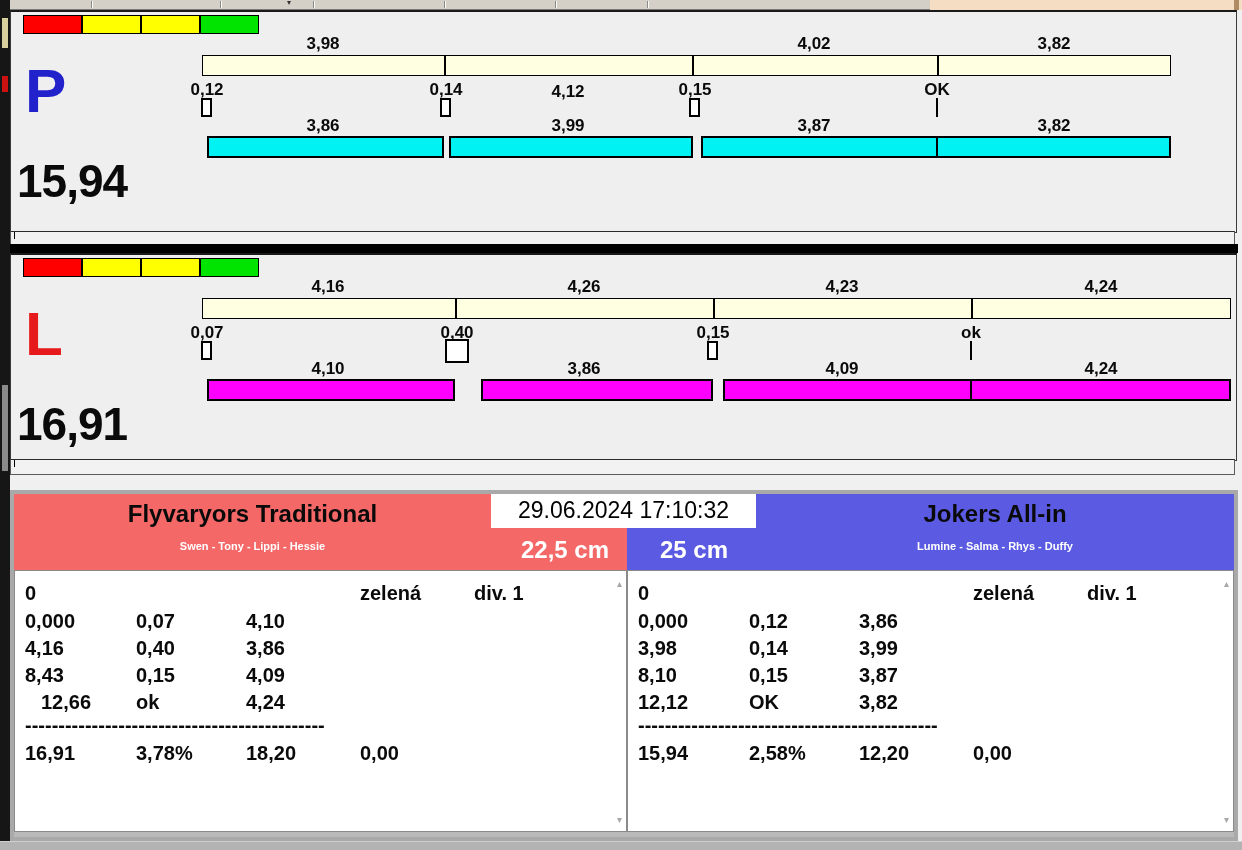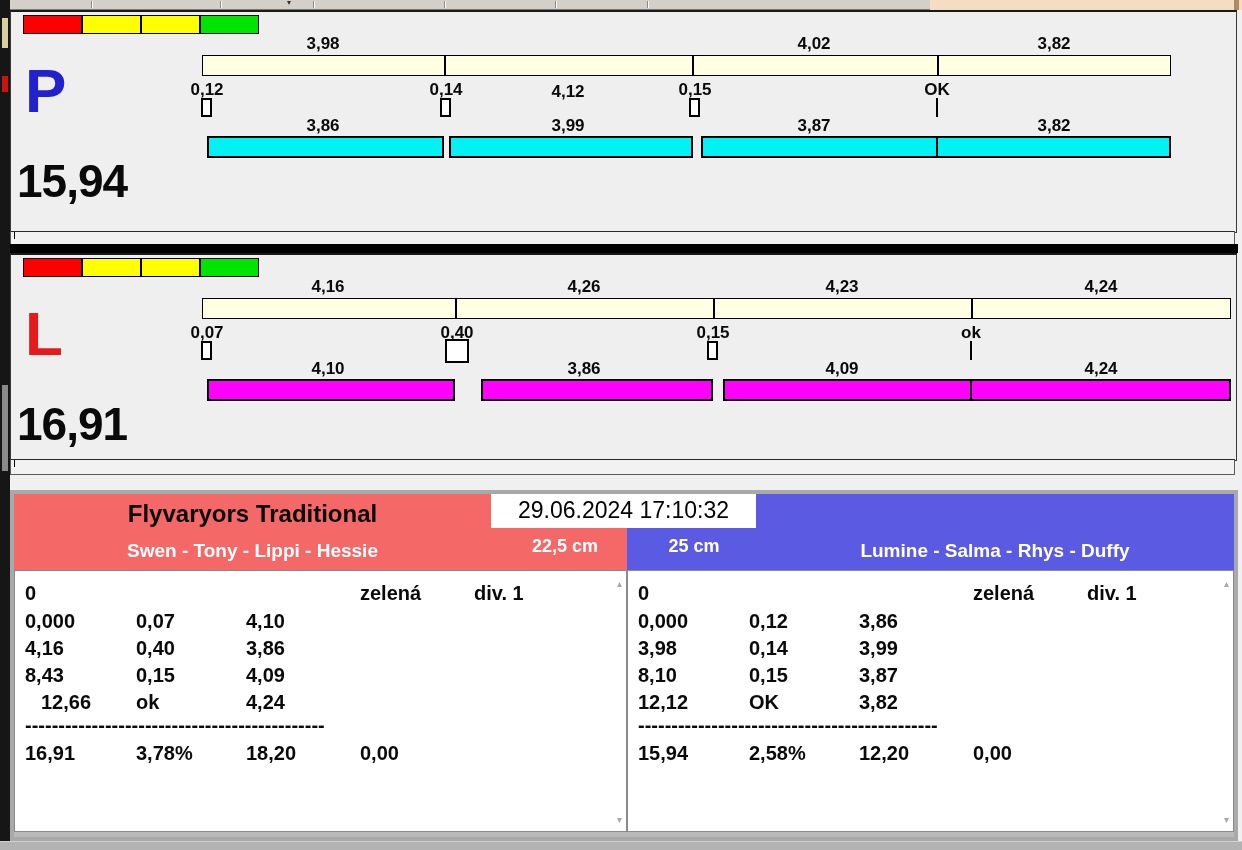--- a/index.html
+++ b/index.html
@@ -34,22 +34,22 @@
   .lane-total{position:absolute;left:6px;top:146px;font-size:46px;font-weight:800;color:#0a0a0a;letter-spacing:-1px;line-height:1;}
 
   .subrow{position:absolute;left:10px;width:1225px;height:16px;background:#f2f2f2;border:1px solid #5a5a5a;border-top:1px solid #2a2a2a;box-sizing:border-box;}
   .subrow .tick{position:absolute;left:3px;top:0;width:1px;height:7px;background:#000;}
   .thick-divider{position:absolute;left:10px;top:244px;width:1228px;height:9px;background:#000;}
 
   
   .frame{position:absolute;left:10px;top:490px;width:1228px;height:351px;background:#b9b9b9;border:4px solid #a9a9a9;box-sizing:border-box;}
   .hdr{position:absolute;top:0;height:76px;}
   .hdr .title{position:absolute;top:6px;font-size:24px;font-weight:bold;color:#0a0a0a;text-align:center;}
-  .hdr .members{position:absolute;top:46px;font-size:19px;font-weight:bold;color:#fff;text-align:center;}
-  .hdr .dist{position:absolute;top:42px;font-size:18px;font-weight:bold;color:#fff;text-align:center;}
+  .hdr .members{position:absolute;top:46px;font-size:11px;font-weight:bold;color:#fff;text-align:center;}
+  .hdr .dist{position:absolute;top:42px;font-size:24px;font-weight:bold;color:#fff;text-align:center;}
   .datetime{position:absolute;left:477px;top:0;width:265px;height:34px;background:#fff;color:#000;
             font-size:23px;text-align:center;line-height:33px;}
   .rtable{position:absolute;top:76px;height:262px;background:#fff;border:1px solid #8a8a8a;box-sizing:border-box;}
   .cell{position:absolute;font-size:20px;font-weight:bold;color:#0a0a0a;white-space:pre;line-height:1;}
   .scroll-ic{position:absolute;right:4px;font-size:10px;color:#a8a8a8;line-height:1;}
   .bottom-strip{position:absolute;left:0;top:841px;width:1242px;height:9px;background:#b3b3b3;border-top:1px solid #cfcfcf;}
 </style>
 </head>
 <body>
 
@@ -149,20 +149,21 @@
     </div>
 
   <div class="frame">
     <div class="hdr" style="left: 0px; width: 613px; background: rgb(245, 104, 104); text-decoration: underline;" id="hdr0">
       <div class="title" style="left:0;width:477px;">Flyvaryors Traditional</div>
       <div class="members" style="left:0;width:477px;">Swen - Tony - Lippi - Hessie</div>
       <div class="dist" style="left:495px;width:112px;">22,5 cm</div>
     </div>
     <div class="hdr" style="left: 613px; width: 607px; background: rgb(90, 90, 226);" id="hdr1">
       <div class="dist" style="left:22px;width:90px;">25 cm</div>
+      <div class="title" style="left:129px;width:478px;">Jokers All-in</div>
       <div class="members" style="left:129px;width:478px;">Lumine - Salma - Rhys - Duffy</div>
     </div>
     <div class="datetime">29.06.2024 17:10:32</div>
 
     <div class="rtable" style="left:0;width:613px;">
       <span class="scroll-ic" style="top:8px;">▴</span>
       <span class="scroll-ic" style="bottom:6px;">▾</span>
     <div class="cell" style="left: 10px; top: 12px;">0</div>
         <div class="cell" style="left: 345px; top: 12px;">zelená</div>
         <div class="cell" style="left: 459px; top: 12px;">div. 1</div>

